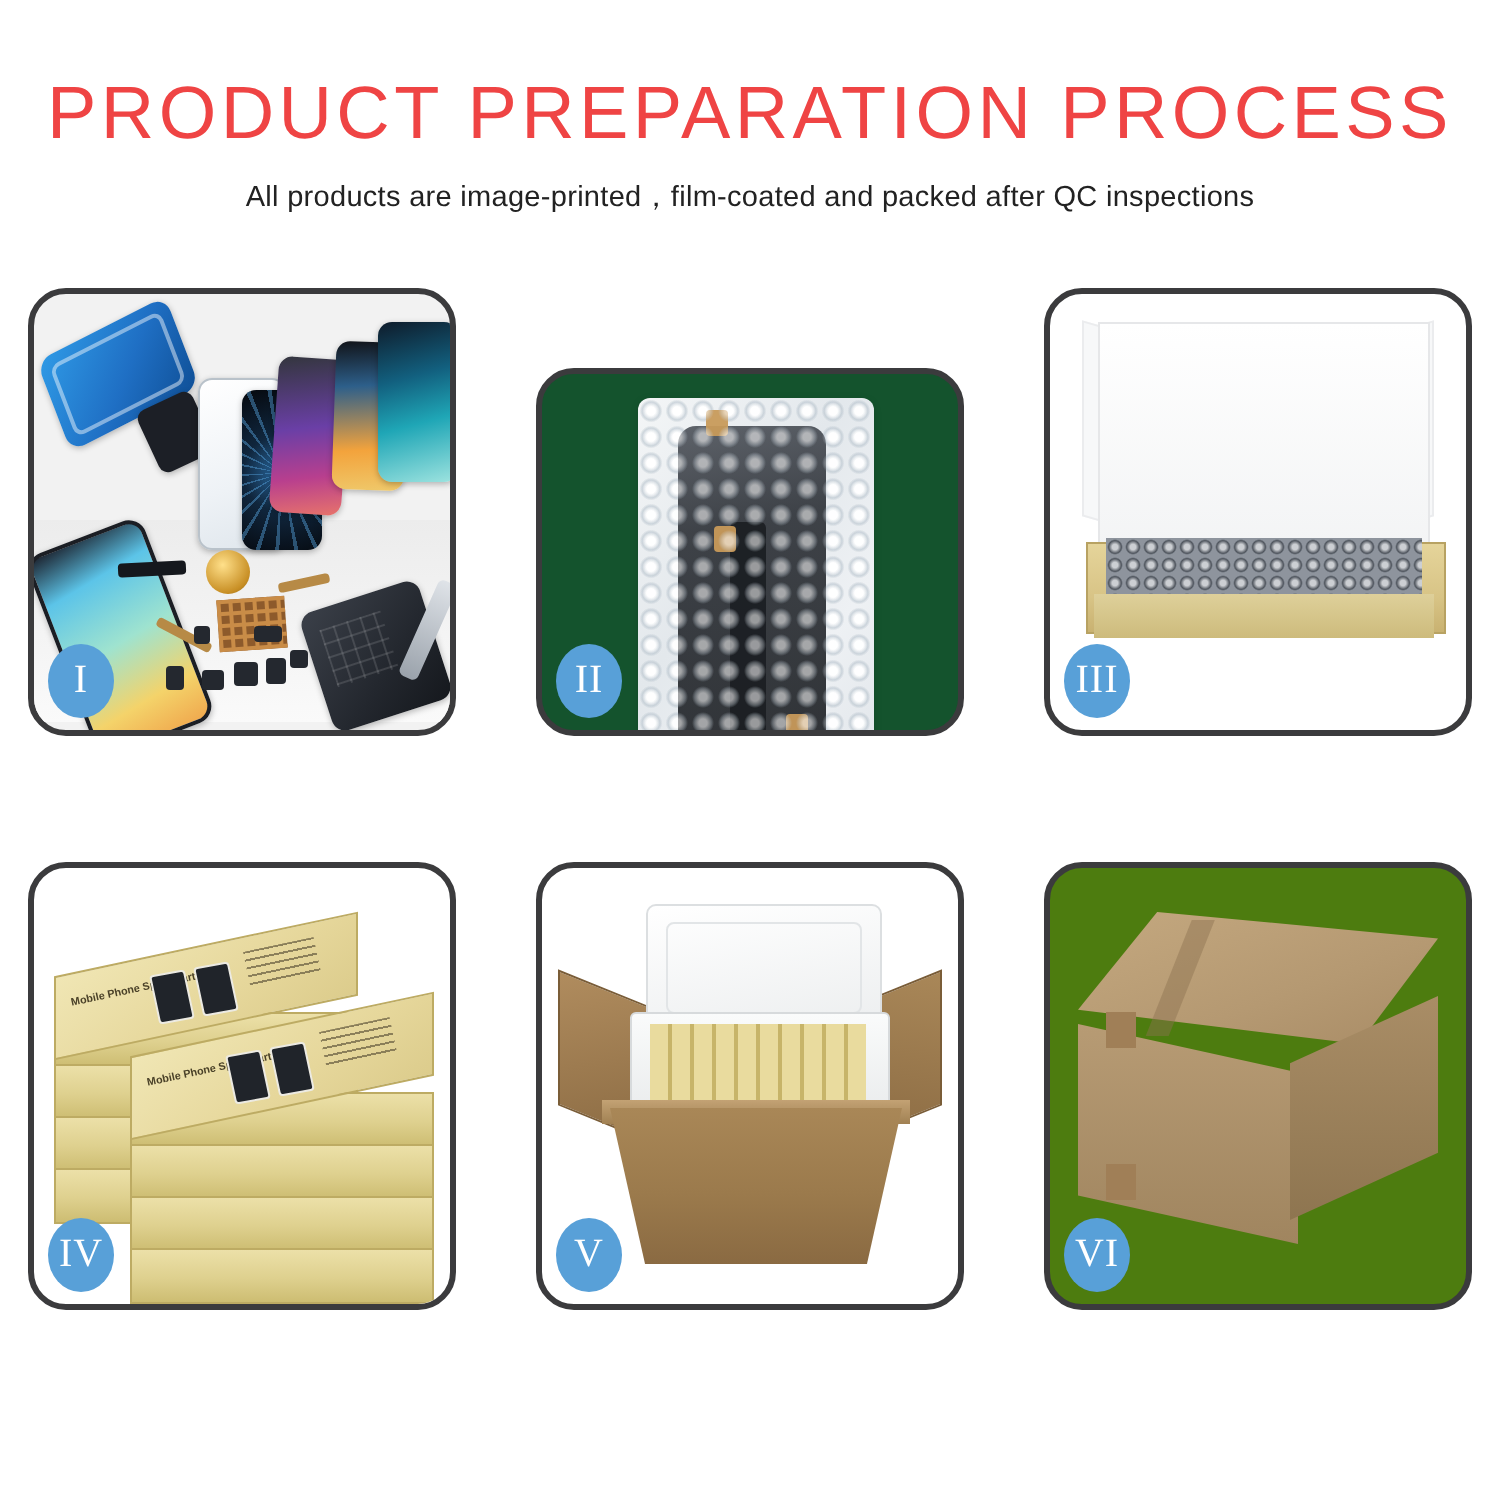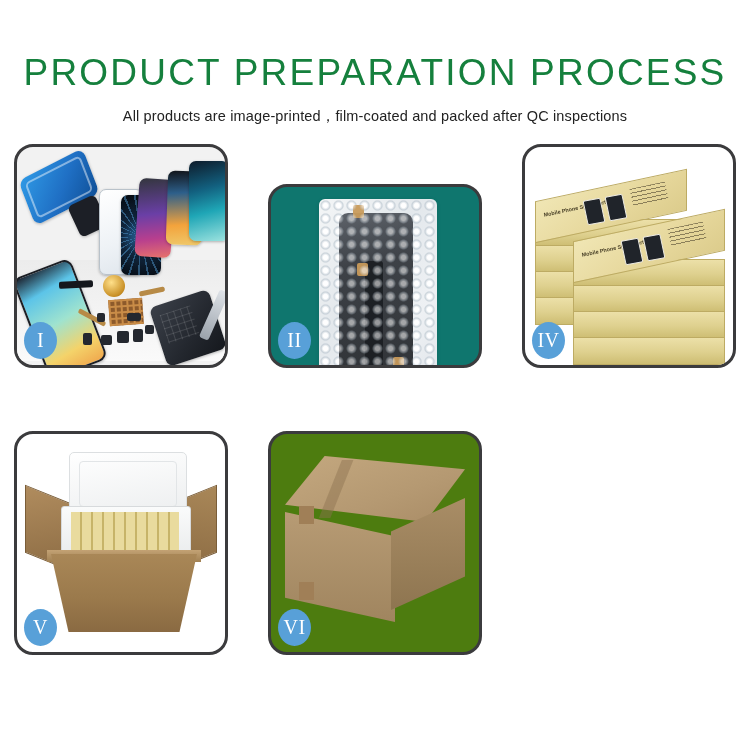--- a/index.html
+++ b/index.html
@@ -18,23 +18,23 @@
   
   .header {
     text-align: center;
     padding-top: 38px;
   }
   .page-title {
     font-family: "Liberation Sans", sans-serif;
     font-size: 37px;
     letter-spacing: 2.2px;
     font-weight: 400;
-    color: #15803d;
+    color: #ef4444;
     line-height: 1.0;
-    margin: 16px;
+    margin: 0;
     white-space: nowrap;
   }
   .page-subtitle {
     font-family: "Liberation Sans", sans-serif;
     font-size: 14.5px;
     color: #222222;
     letter-spacing: 0.15px;
     margin: 14px 0 0 0;
     white-space: nowrap;
   }
@@ -181,21 +181,21 @@
   .flex-cable{
     position:absolute; background:#b78a46; border-radius:2px; height:5px;
   }
   .screwdriver{
     position:absolute; right:6px; top:142px; width:10px; height:52px;
     background:linear-gradient(180deg,#dfe3e8,#9aa2ab);
     transform:rotate(24deg); border-radius:3px;
   }
 
   
-  .p2 { background: #0f766e; margin-top: 40px; }
+  .p2 { background: #14532d; margin-top: 40px; }
   .bubble-bag {
     position:absolute; left: 48px; top: 12px; width: 118px; height: 200px;
     background: linear-gradient(125deg,#f4f6f7 0%, #e3e8ec 40%, #eef1f4 70%, #dfe4e9 100%);
     border-radius: 6px;
     box-shadow: 0 1px 4px rgba(0,0,0,.12);
   }
   .bubble-bag::after{
     content:""; position:absolute; inset:0; border-radius:6px;
     background-image:
       radial-gradient(circle at 50% 50%, rgba(255,255,255,.95) 24%, rgba(170,182,192,.55) 48%, rgba(255,255,255,0) 62%);
@@ -399,20 +399,31 @@
         <div class="tape-tab" style="left:34px; top:6px;"></div>
         <div class="tape-tab" style="left:38px; top:64px;"></div>
         <div class="tape-tab" style="left:26px; top:166px;"></div>
         <div class="tape-tab" style="left:74px; top:158px;"></div>
         <div class="bubble-overlay"></div>
       </div>
     </div>
     <div class="badge">II</div>
   </div>
 
+  <div class="panel p3">
+    <div class="panel-stage">
+      <div class="lid-flap-l"></div>
+      <div class="lid-flap-r"></div>
+      <div class="lid-back"></div>
+      <div class="tray-body"></div>
+      <div class="tray-fill"></div>
+      <div class="tray-front"></div>
+    </div>
+    <div class="badge">III</div>
+  </div>
 
   <div class="panel p4">
     <div class="panel-stage">
       <div class="stack">
         <div class="kbox" style="left:2px; top:56px;"></div>
         <div class="kbox" style="left:2px; top:82px;"></div>
         <div class="kbox" style="left:2px; top:108px;"></div>
         <div class="kbox" style="left:2px; top:134px;"></div>
 
         <div class="ktop" style="left:2px; top:22px;"></div>

